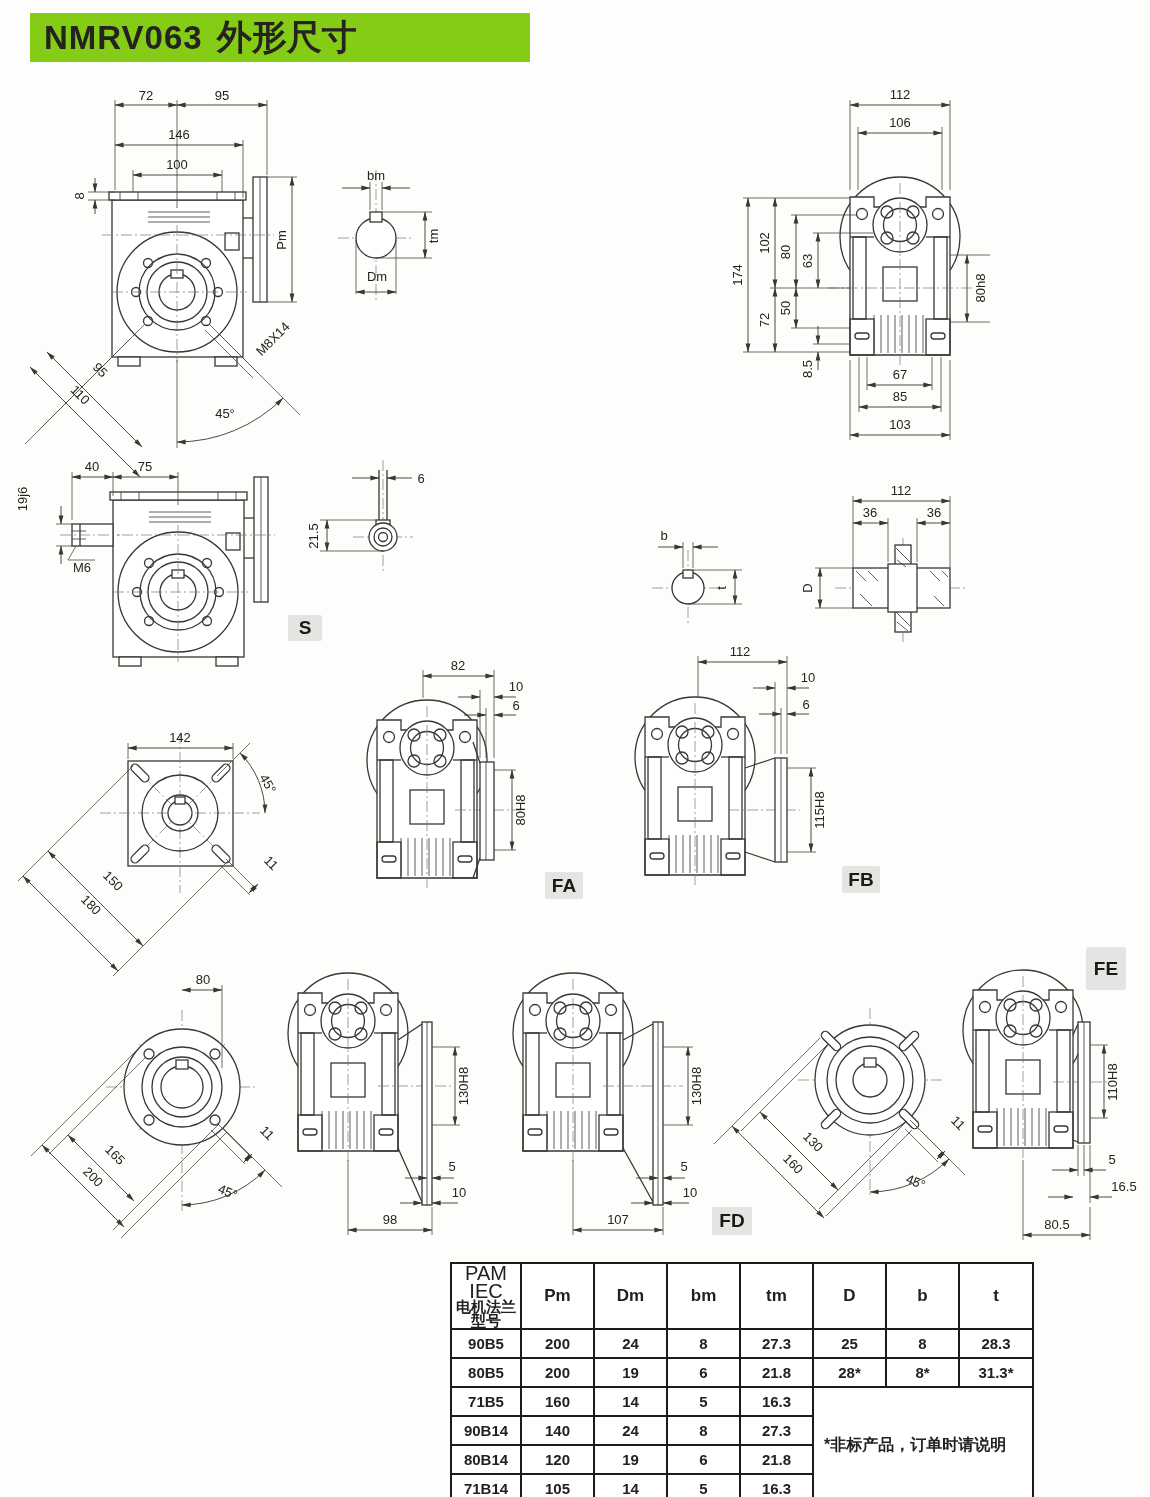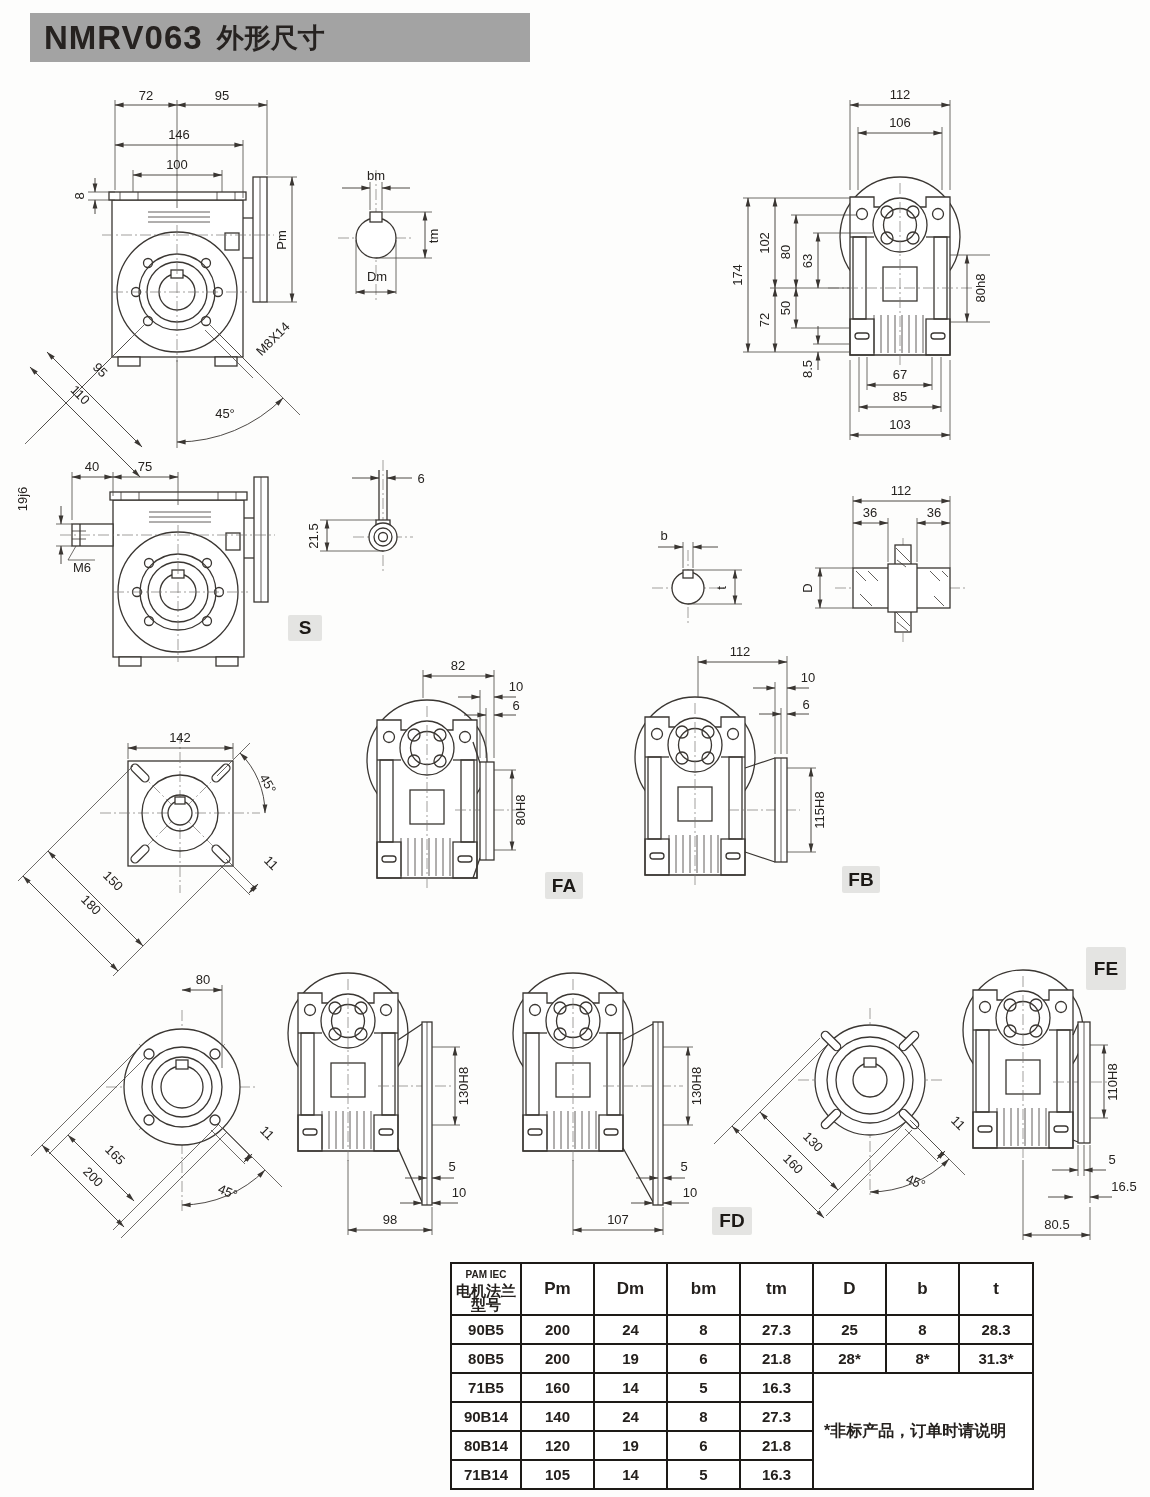--- a/index.html
+++ b/index.html
@@ -1,37 +1,37 @@
 <!DOCTYPE html>
 <html><head>
 <meta charset="utf-8">
 <style>
   html,body{margin:0;padding:0;background:#fff;}
   #page{position:relative;width:1150px;height:1497px;background:#fdfdfc;overflow:hidden;
         font-family:"Liberation Sans",sans-serif;color:#24201d;}
   
-  #titlebar{position:absolute;left:30px;top:13px;width:500px;height:49px;background:#a3a3a3;
+  #titlebar{position:absolute;left:30px;top:13px;width:500px;height:49px;background:#84cc16;
             display:flex;align-items:center;padding-left:14px;box-sizing:border-box;}
   #titlebar .model{font-size:33px;font-weight:800;letter-spacing:1px;color:#262220;}
-  #titlebar .suffix{font-size:27px;font-weight:700;margin-left:14px;color:#262220;}
+  #titlebar .suffix{font-size:35px;font-weight:700;margin-left:14px;color:#262220;}
   
   .badge{position:absolute;background:#e4e4e2;display:flex;align-items:center;justify-content:center;
          font-weight:800;color:#1c1916;border-radius:2px;}
   
   #weightbox{position:absolute;left:75px;top:1404px;width:272px;height:54px;background:#e7e6e4;
              display:flex;align-items:center;padding-left:22px;box-sizing:border-box;}
   #weightbox .wlabel{font-size:19px;font-weight:600;color:#3c3834;}
   #weightbox .wvalue{font-size:19px;font-weight:700;margin-left:26px;color:#3c3834;}
   
   #spec-table{position:absolute;left:450px;top:1262px;border-collapse:collapse;table-layout:fixed;}
   #spec-table th,#spec-table td{border:2px solid #1d1a17;text-align:center;vertical-align:middle;
              padding:0 2px;background:#fff;}
   #spec-table th{height:50px;font-size:17px;font-weight:800;}
   #spec-table td{height:27px;font-size:15px;font-weight:700;}
-  #spec-table .c1l1{font-size:10px;font-weight:700;line-height:18px;}
+  #spec-table .c1l1{font-size:20px;font-weight:400;line-height:18px;}
   #spec-table .c1l2{font-size:15px;font-weight:600;line-height:14px;}
   #spec-table td.note{font-size:16px;font-weight:600;text-align:left;padding-left:10px;}
   
   .ln{stroke:#3a3632;stroke-width:1.3;fill:none;}
   .lnf{stroke:#3a3632;stroke-width:1.3;fill:#fff;}
   .thin{stroke:#3a3632;stroke-width:0.8;fill:none;}
   .cl{stroke:#7a7672;stroke-width:0.7;fill:none;stroke-dasharray:11 3 2 3;}
   .ext{stroke:#4a4642;stroke-width:0.8;fill:none;}
   .dim{stroke:#3a3632;stroke-width:0.9;fill:none;marker-start:url(#ar);marker-end:url(#ar);}
   .dime{stroke:#3a3632;stroke-width:0.9;fill:none;marker-end:url(#ar);}

